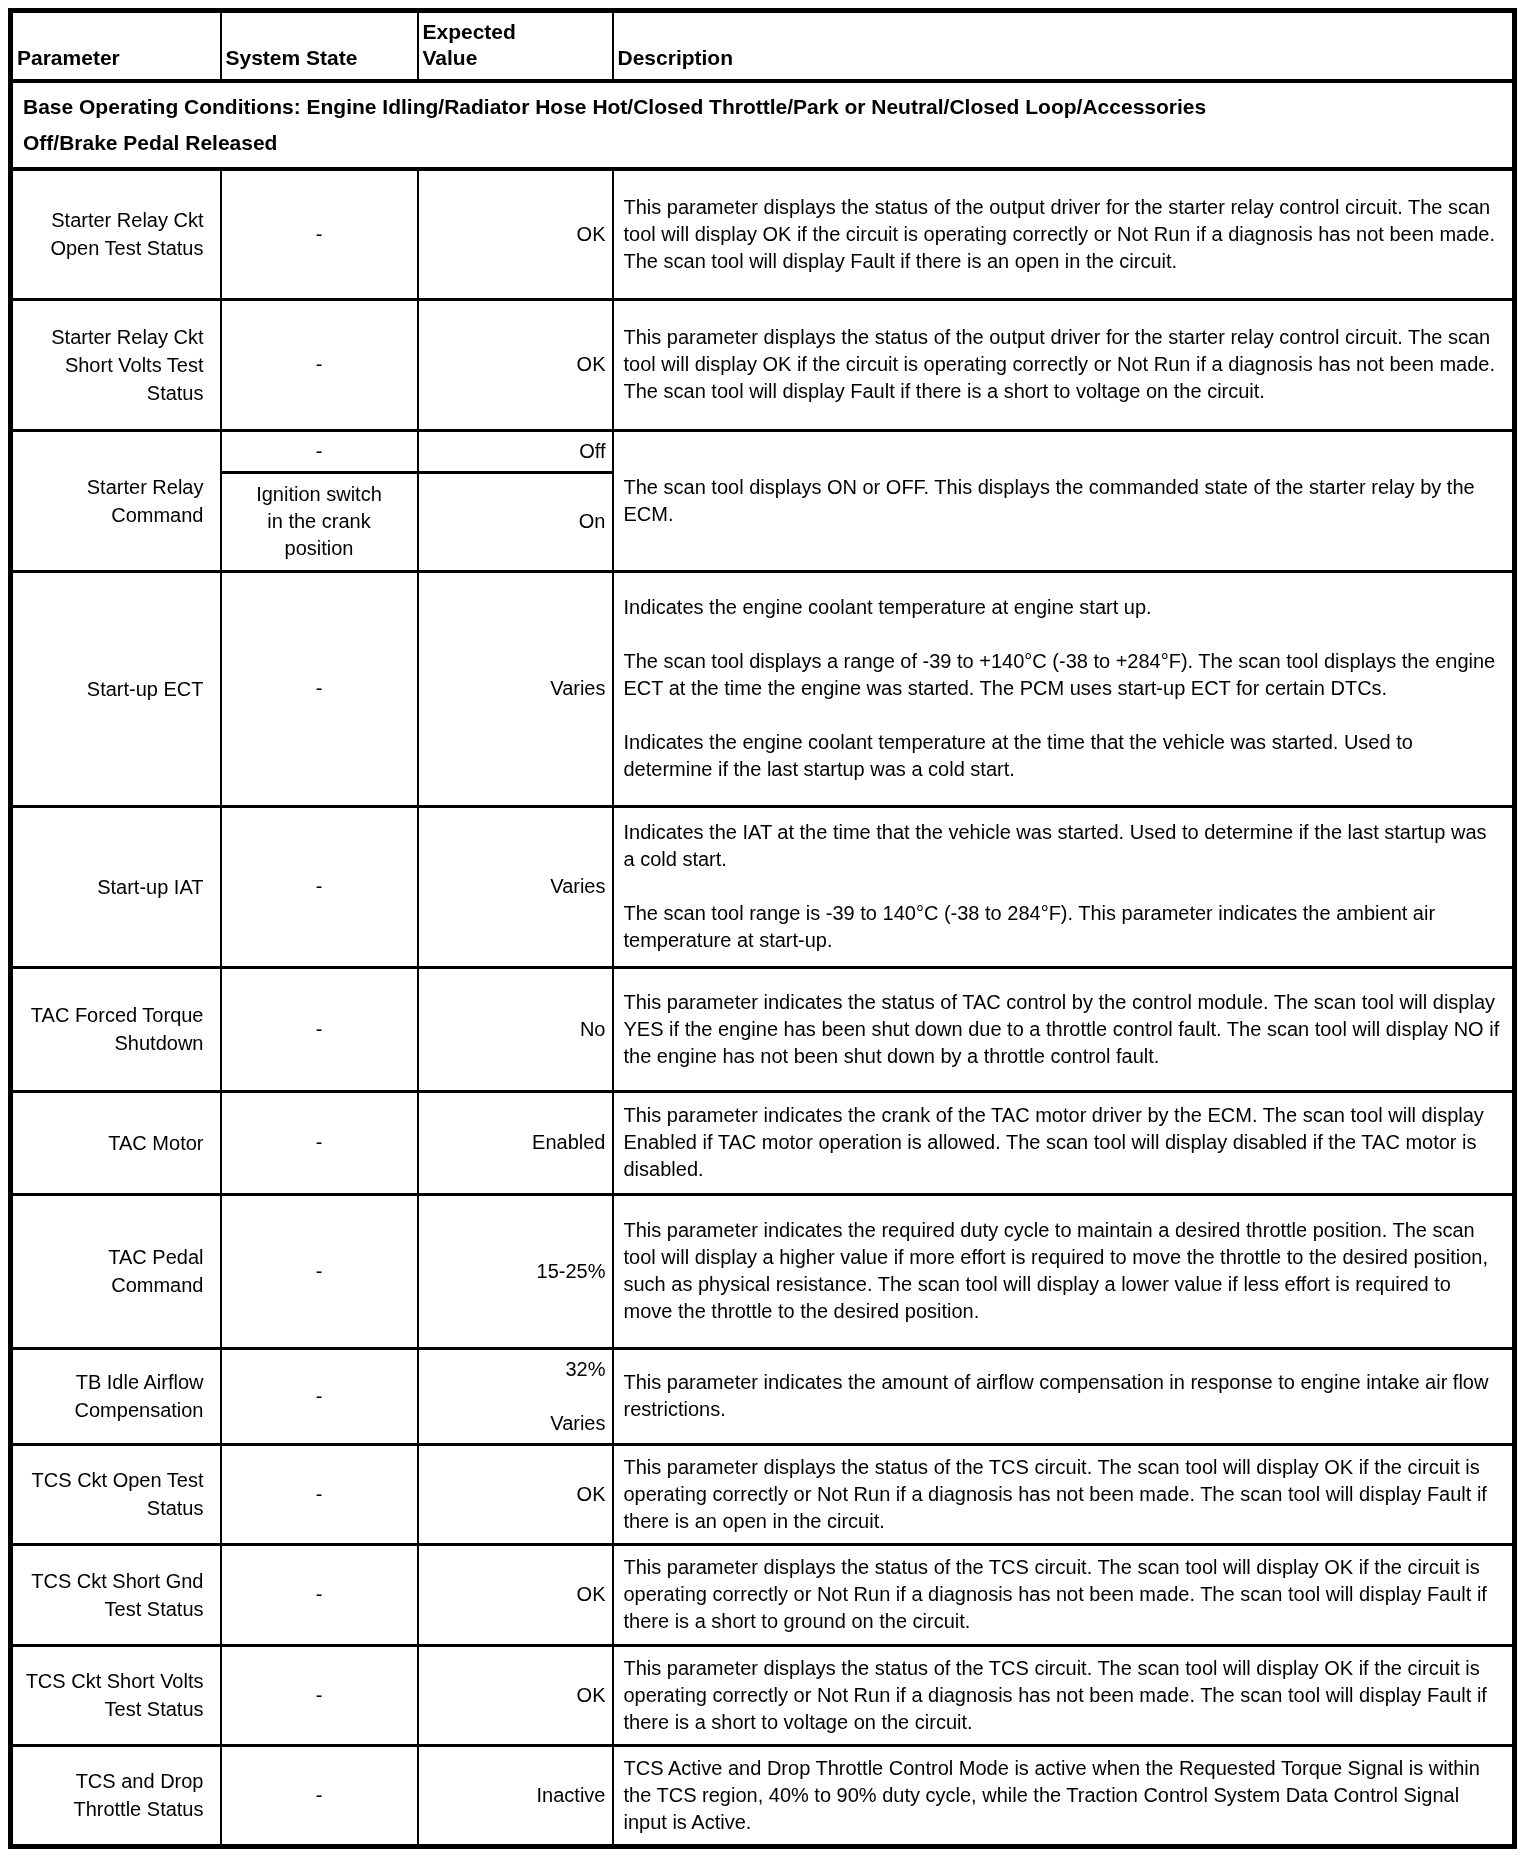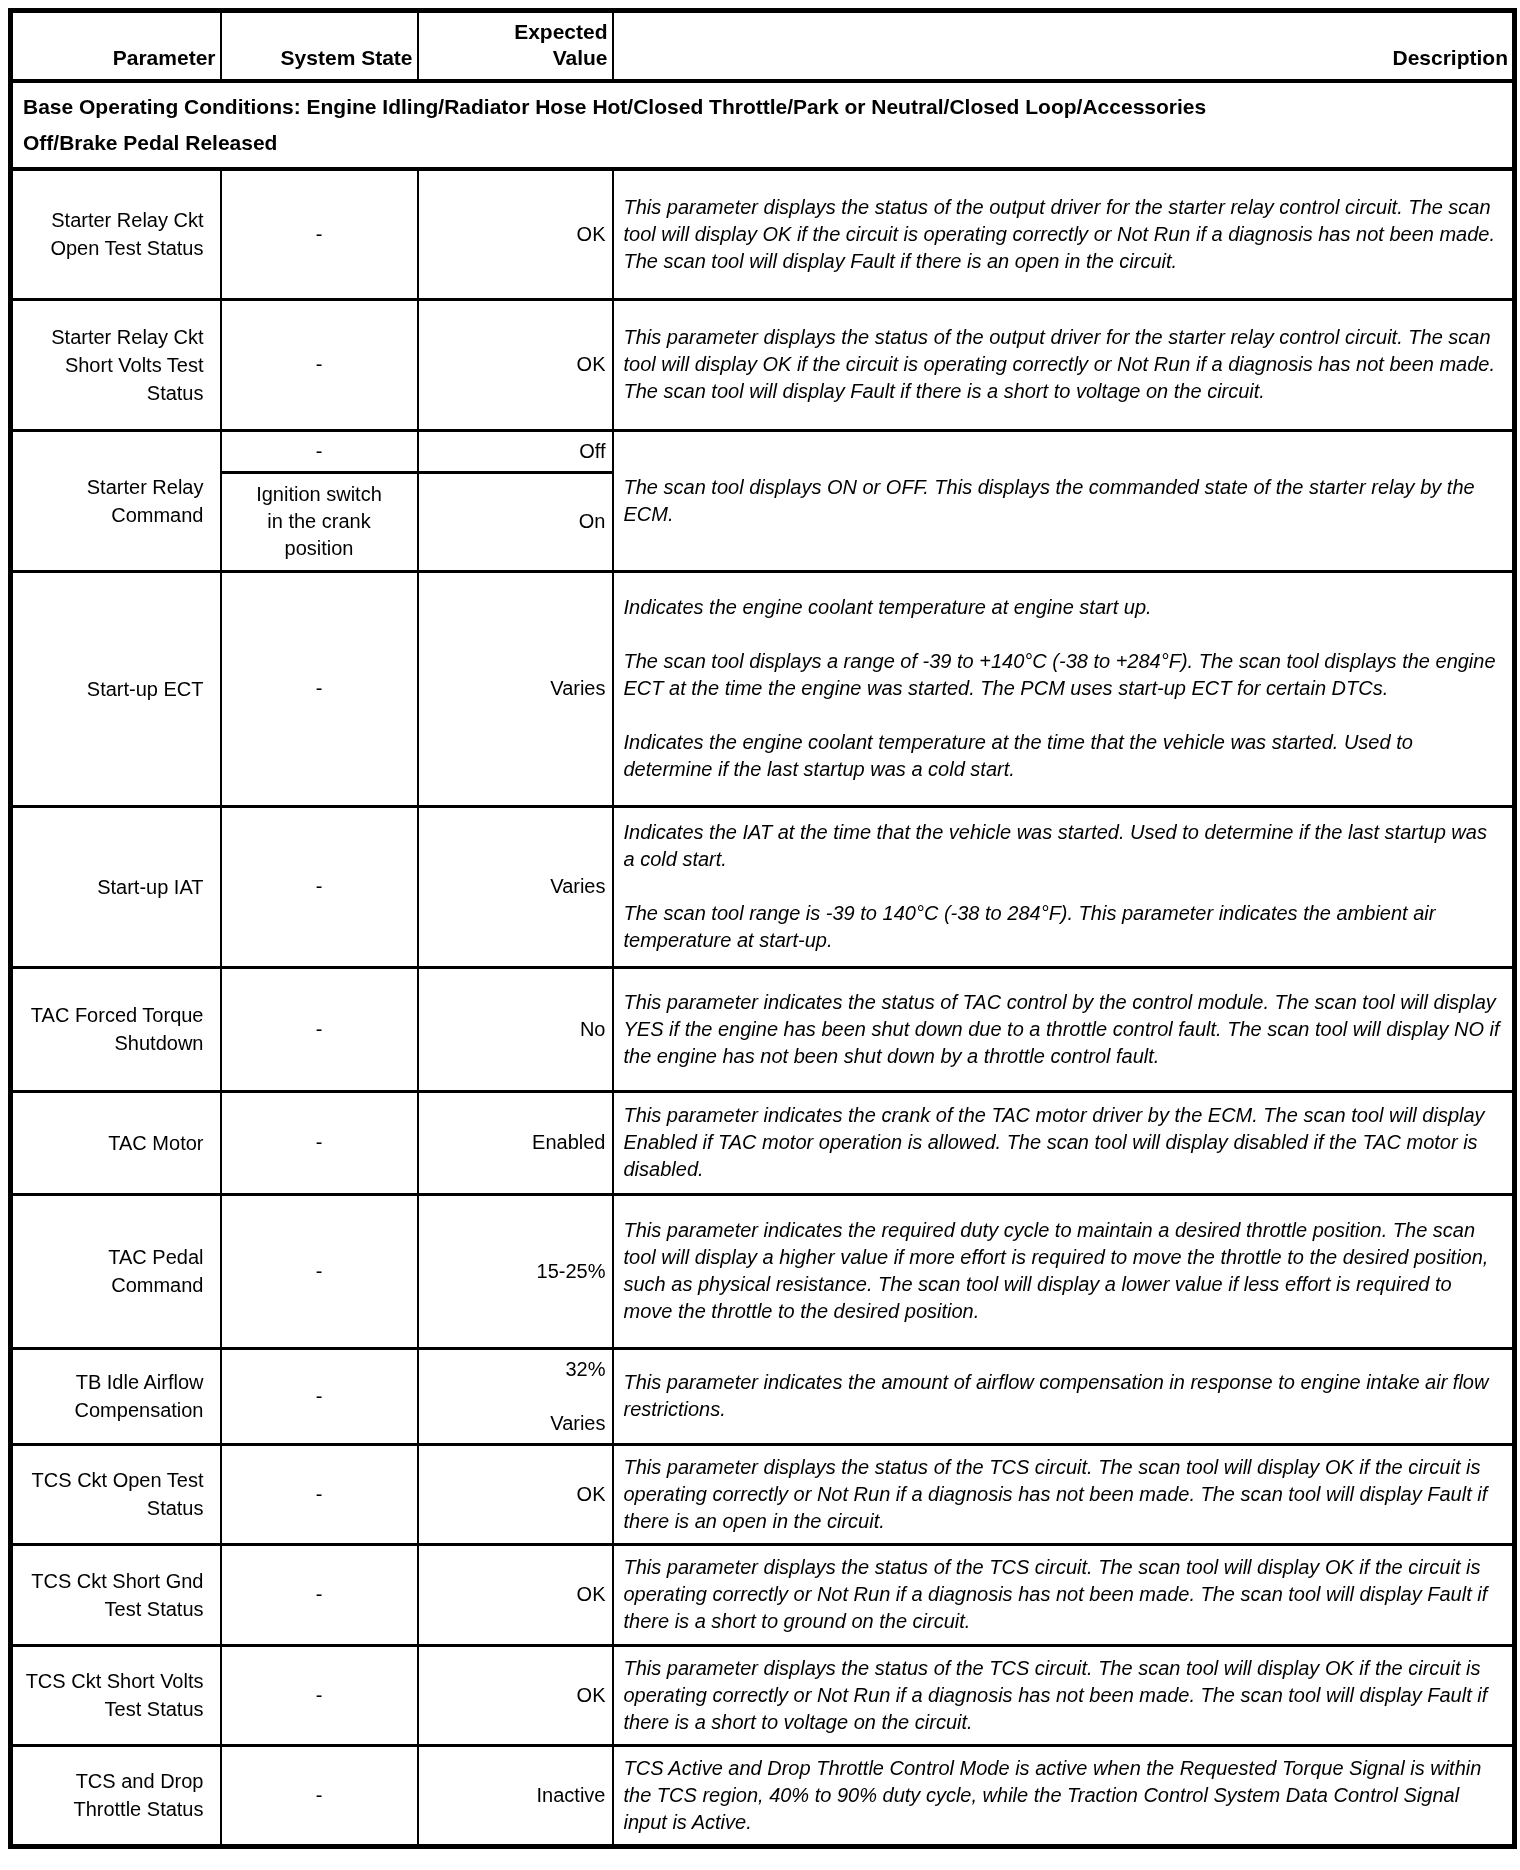--- a/index.html
+++ b/index.html
@@ -25,21 +25,21 @@
     border:2px solid #000;
     border-top-width:3px;
     border-bottom-width:3px;
     font-size:20px;
     line-height:27px;
     overflow:hidden;
   }
   tr.head-row th{
     border-bottom-width:4px;
     vertical-align:bottom;
-    text-align:right;
+    text-align:left;
     font-weight:bold;
     font-size:21px;
     line-height:26px;
     padding:6px 4px 8px 4px;
     white-space:pre-line;
   }
   tr.base-row td{
     border-bottom-width:4px;
     font-weight:bold;
     font-size:21px;
@@ -65,21 +65,20 @@
     text-align:right;
     vertical-align:middle;
     padding:4px 6px;
     white-space:pre-line;
   }
   td.desc{
     text-align:left;
     vertical-align:middle;
     padding:8px 10px;
     white-space:pre-line;
-    font-style:italic;
   }
 </style>
 </head>
 <body>
 
 <div class="page">
   <table class="paramtbl">
     <colgroup>
       <col class="c1">
         <col class="c2">

